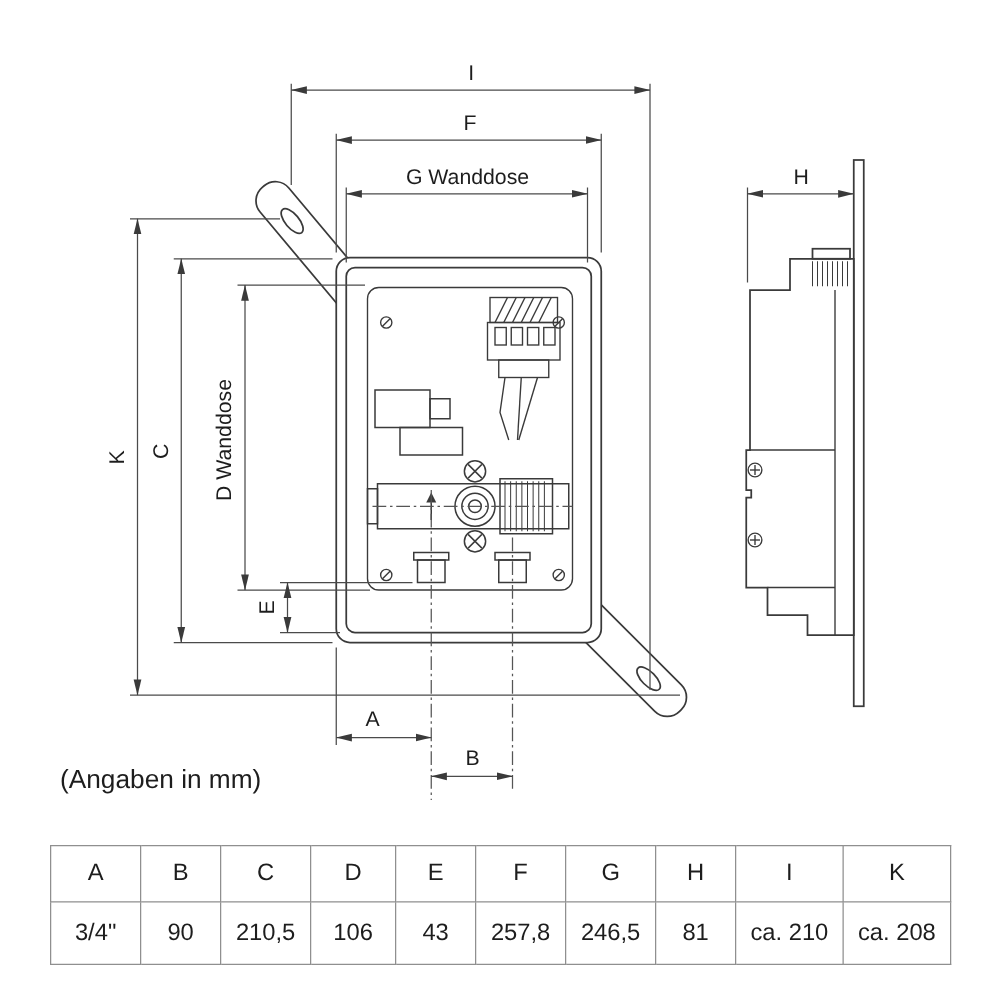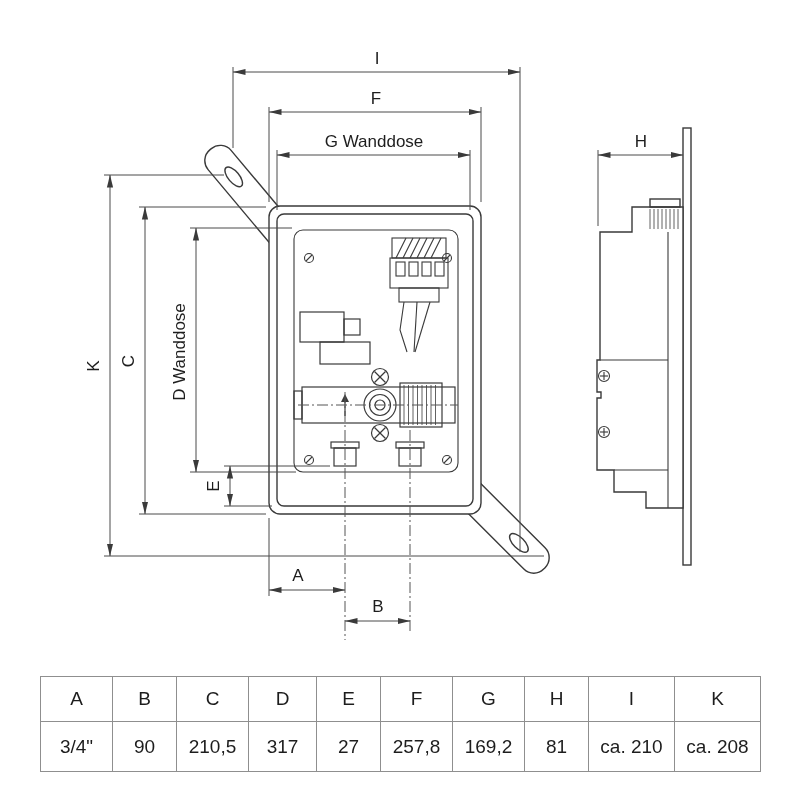--- a/index.html
+++ b/index.html
@@ -212,20 +212,21 @@
       <text x="641" y="147" text-anchor="middle">H</text>
       <text x="99" y="366" text-anchor="middle" transform="rotate(-90 99 366)">K</text>
       <text x="134" y="361" text-anchor="middle" transform="rotate(-90 134 361)">C</text>
       <text x="185" y="352" text-anchor="middle" transform="rotate(-90 185 352)">D Wanddose</text>
       <text x="219" y="486" text-anchor="middle" transform="rotate(-90 219 486)">E</text>
       <text x="298" y="581" text-anchor="middle">A</text>
       <text x="378" y="612" text-anchor="middle">B</text>
     </g>
   </svg>
 
+  <div class="note">(Angaben in mm)</div>
 
   <table class="dim-table">
     <colgroup>
       <col style="width:72px">
         <col style="width:64px">
         <col style="width:72px">
         <col style="width:68px">
       <col style="width:64px">
         <col style="width:72px">
         <col style="width:72px">
@@ -243,24 +244,24 @@
       <td>F</td>
       <td>G</td>
       <td>H</td>
       <td>I</td>
       <td>K</td>
     </tr>
     <tr class="val">
       <td>3/4"</td>
       <td>90</td>
       <td>210,5</td>
-      <td>317</td>
-      <td>27</td>
+      <td>106</td>
+      <td>43</td>
       <td>257,8</td>
-      <td>169,2</td>
+      <td>246,5</td>
       <td>81</td>
       <td>ca. 210</td>
       <td>ca. 208</td>
     </tr>
   </tbody>
     </table>
 
 </div>
 
 </body></html>

